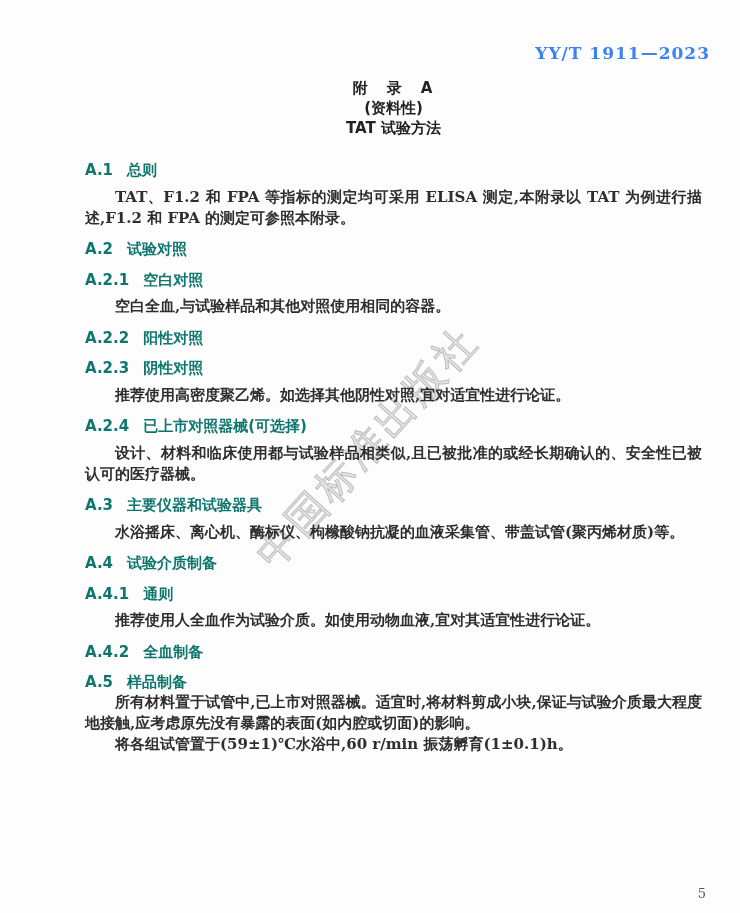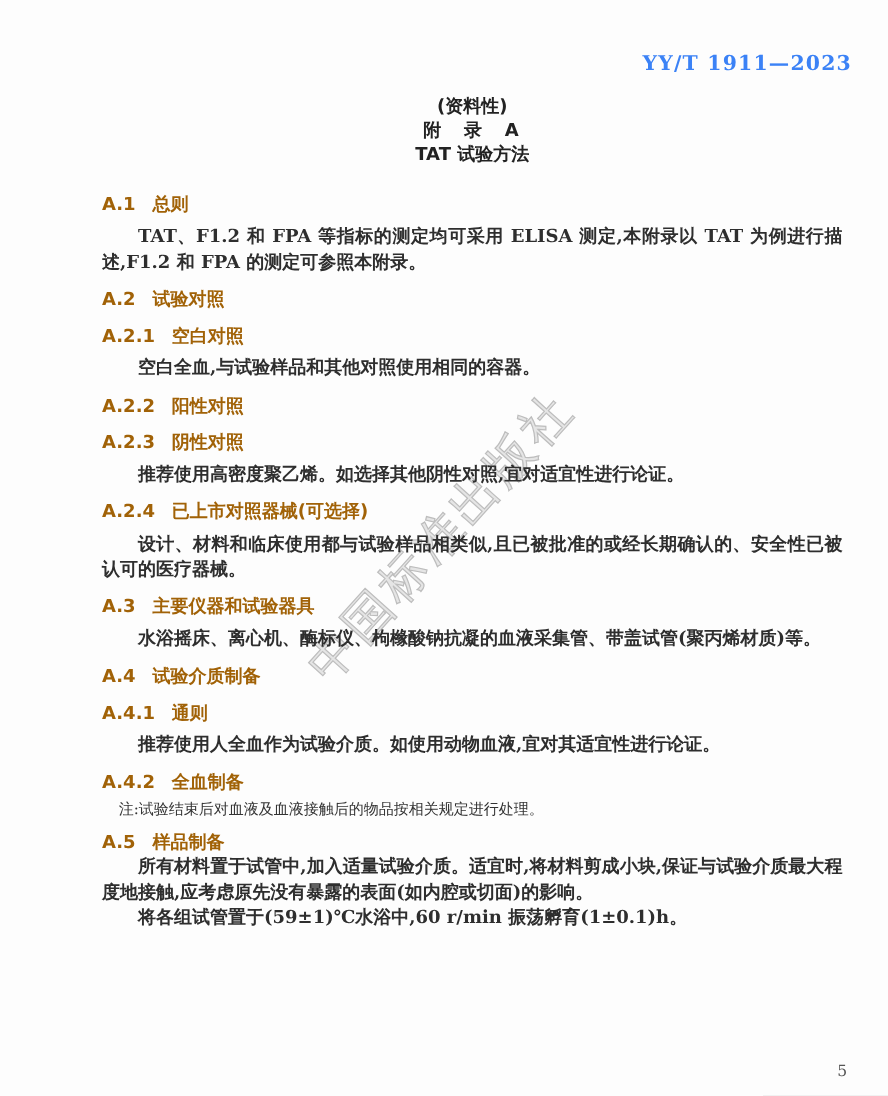--- a/index.html
+++ b/index.html
@@ -22,21 +22,21 @@
   .content{padding:78px 38px 0 85px;position:relative;z-index:2;}
   .title-block{text-align:center;}
   .t-line{
     font-family:"DejaVu Sans","Liberation Sans",sans-serif;
     font-weight:bold;font-size:15px;line-height:20px;color:#222;
   }
   .t-line.l1{letter-spacing:2px;}
   .heading{
     font-family:"DejaVu Sans","Liberation Sans",sans-serif;
     font-weight:bold;font-size:15px;line-height:19px;
-    margin:11.5px 0 0;color:#a16207;
+    margin:11.5px 0 0;color:#0f766e;
   }
   .heading.first{margin-top:23px;}
   .hnum{margin-right:14px;}
   .para{
     font-size:15px;line-height:21px;margin:6.5px 0 0;
     text-indent:2em;text-align:justify;font-weight:bold;
   }
   .para.cont{margin-top:0;}
   .note{
     font-size:12.5px;line-height:17px;margin:3px 0 0 14px;
@@ -61,22 +61,22 @@
 
 <div class="page">
 
   <div class="doc-number">YY/T 1911—2023</div>
 
   <div class="watermark">中国标准出版社</div>
 
   <div class="content">
 
     <div class="title-block">
+      <div class="t-line l1">附　录　A</div>
       <div class="t-line">(资料性)</div>
-      <div class="t-line l1">附　录　A</div>
       <div class="t-line">TAT 试验方法</div>
     </div>
 
     <div class="heading first">
       <span class="hnum">A.1</span><span>总则</span>
     </div>
     <p class="para">TAT、F1.2 和 FPA 等指标的测定均可采用 ELISA 测定,本附录以 TAT 为例进行描述,F1.2 和 FPA 的测定可参照本附录。</p>
 
     <div class="heading">
       <span class="hnum">A.2</span><span>试验对照</span>
@@ -111,25 +111,24 @@
     </div>
 
     <div class="heading">
       <span class="hnum">A.4.1</span><span>通则</span>
     </div>
     <p class="para">推荐使用人全血作为试验介质。如使用动物血液,宜对其适宜性进行论证。</p>
 
     <div class="heading">
       <span class="hnum">A.4.2</span><span>全血制备</span>
     </div>
-    <div class="note">注:试验结束后对血液及血液接触后的物品按相关规定进行处理。</div>
 
     <div class="heading">
       <span class="hnum">A.5</span><span>样品制备</span>
     </div>
-    <p class="para cont">所有材料置于试管中,加入适量试验介质。适宜时,将材料剪成小块,保证与试验介质最大程度地接触,应考虑原先没有暴露的表面(如内腔或切面)的影响。</p>
+    <p class="para cont">所有材料置于试管中,已上市对照器械。适宜时,将材料剪成小块,保证与试验介质最大程度地接触,应考虑原先没有暴露的表面(如内腔或切面)的影响。</p>
     <p class="para cont">将各组试管置于(59±1)℃水浴中,60 r/min 振荡孵育(1±0.1)h。</p>
 
   </div>
 
   <div class="page-number">5</div>
 
 </div>
 
 </body></html>

